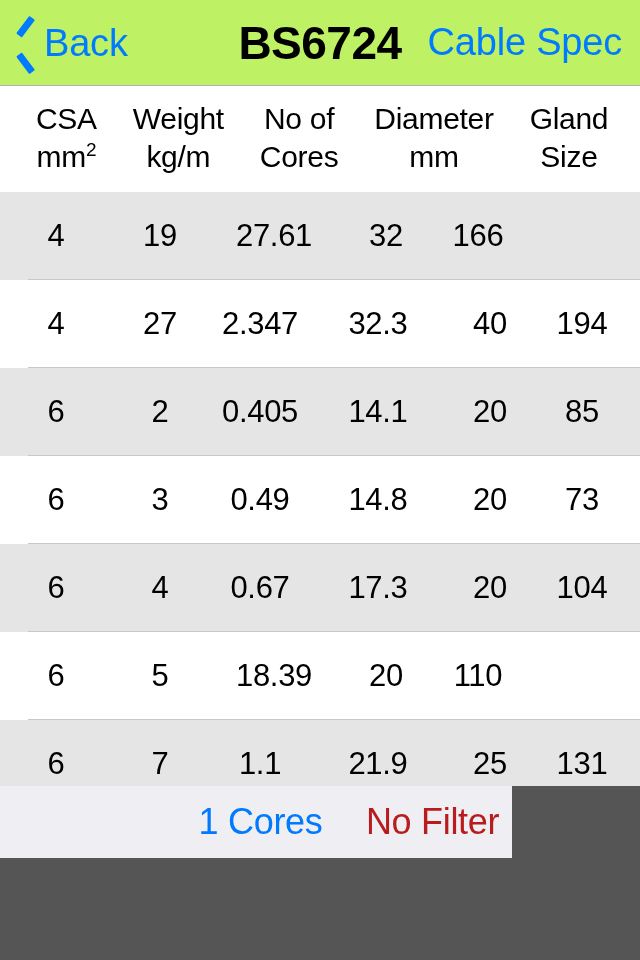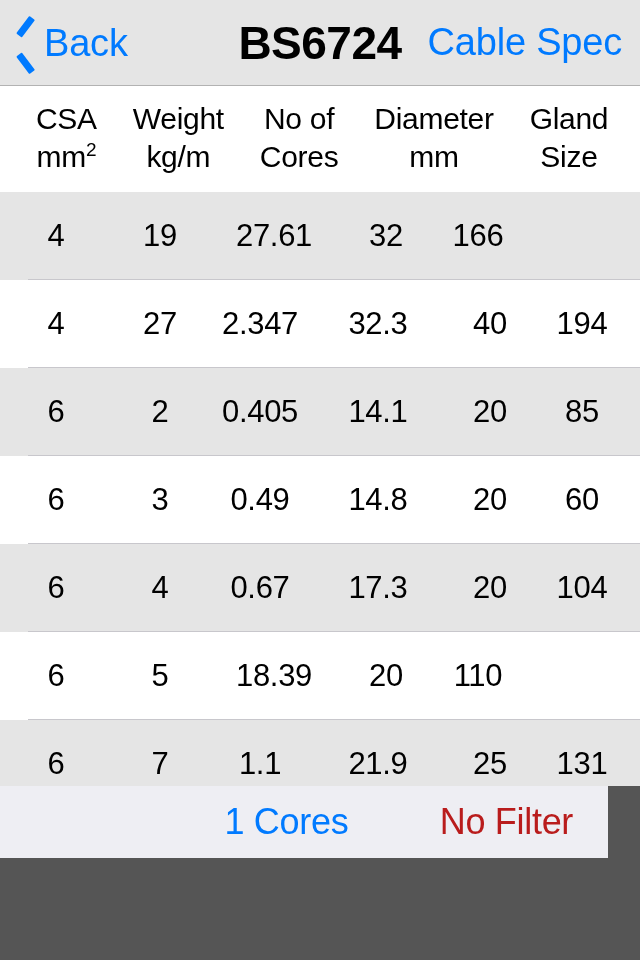--- a/index.html
+++ b/index.html
@@ -21,21 +21,21 @@
     background: #555555;
   }
 
   
   .navbar {
     position: absolute;
     top: 0;
     left: 0;
     width: 640px;
     height: 86px;
-    background: #e5e5e5;
+    background: #bef264;
     border-bottom: 1px solid #b2b2b2;
     box-sizing: border-box;
   }
 
   .nav-back {
     position: absolute;
     left: 16px;
     top: 0;
     height: 85px;
     display: flex;
@@ -193,21 +193,21 @@
     line-height: 36px;
     color: #000000;
     letter-spacing: -0.3px;
   }
 
   
   .toolbar {
     position: absolute;
     top: 786px;
     left: 0;
-    width: 608px;
+    width: 512px;
     height: 72px;
     background: #eeeef3;
     display: flex;
     align-items: center;
   }
 
   .toolbar-spacer { width: 168px; flex: none; }
 
   .toolbar-item {
     text-align: center;
@@ -285,21 +285,21 @@
         <div class="cell col-3">14.1</div>
         <div class="cell col-4">20</div>
         <div class="cell col-5">85</div>
       </div>
       <div class="row">
         <div class="cell col-0">6</div>
         <div class="cell col-1">3</div>
         <div class="cell col-2">0.49</div>
         <div class="cell col-3">14.8</div>
         <div class="cell col-4">20</div>
-        <div class="cell col-5">60</div>
+        <div class="cell col-5">73</div>
       </div>
       <div class="row alt">
         <div class="cell col-0">6</div>
         <div class="cell col-1">4</div>
         <div class="cell col-2">0.67</div>
         <div class="cell col-3">17.3</div>
         <div class="cell col-4">20</div>
         <div class="cell col-5">104</div>
       </div>
       <div class="row">

